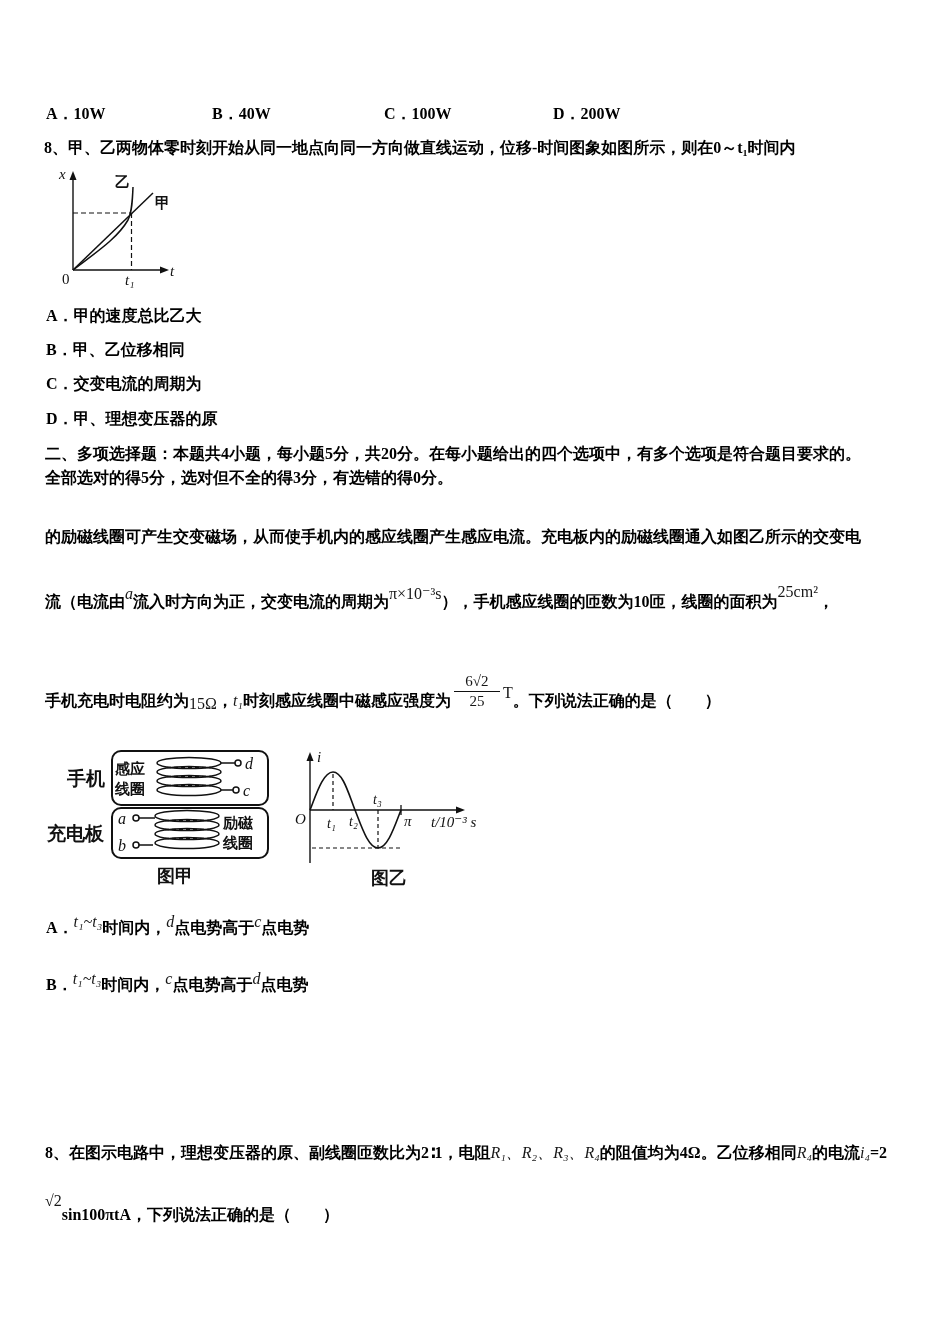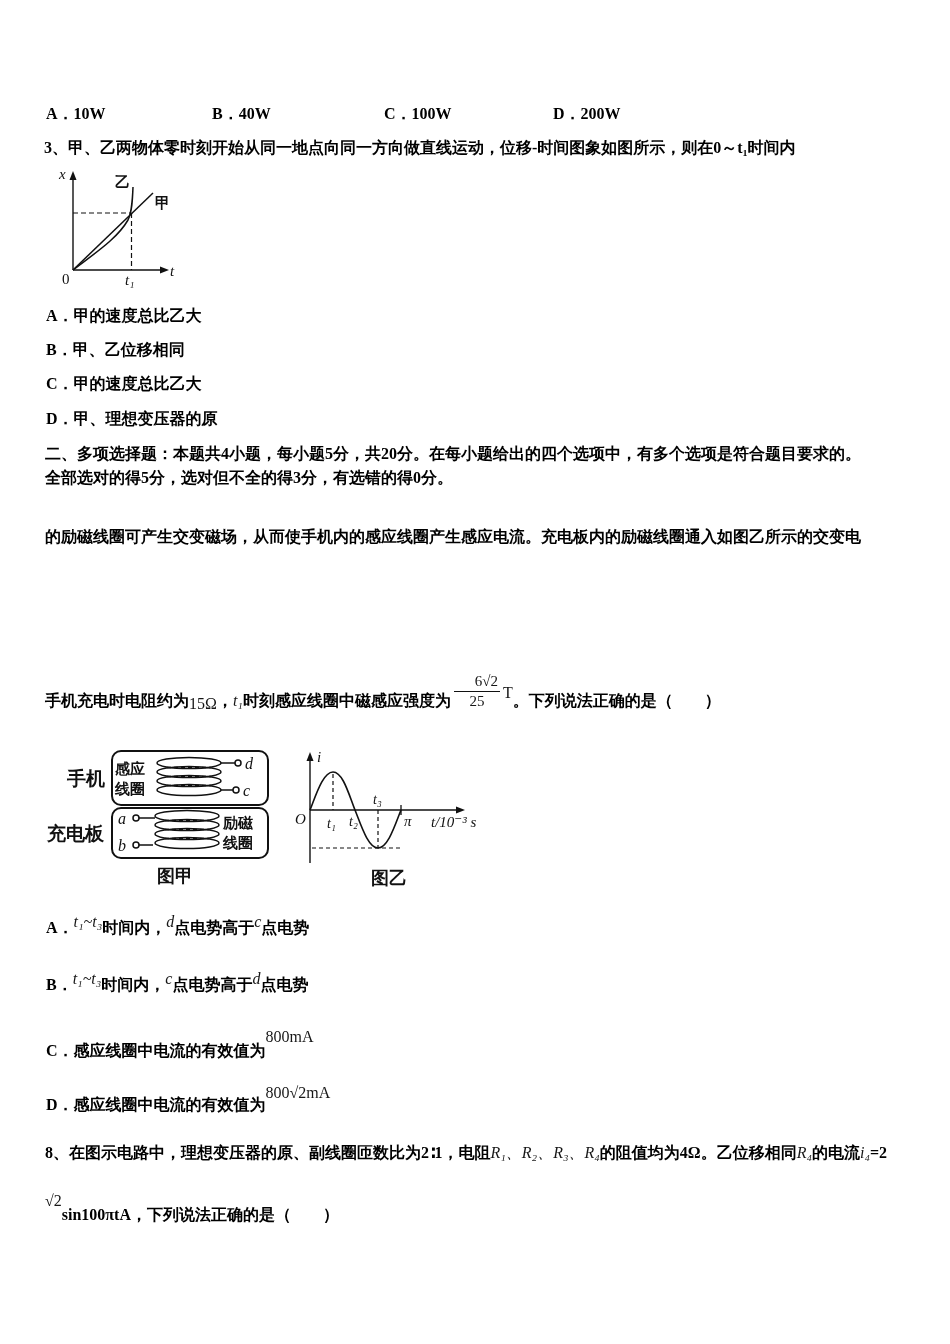--- a/index.html
+++ b/index.html
@@ -10,36 +10,36 @@
   .it{font-style:italic;}
   .r6{position:relative;top:-6px;}
   .r8{position:relative;top:-8px;}
   .r10{position:relative;top:-10px;}
   .r12{position:relative;top:-12px;}
   .r14{position:relative;top:-14px;}
   .low{position:relative;top:3px;}
   .fracbox{display:inline-block;width:46px;height:2px;position:relative;vertical-align:baseline;margin:0 3px;}
   .frac{position:absolute;left:0;top:-31px;width:46px;text-align:center;font-weight:normal;
         color:#161616;font-size:15px;line-height:1.15;}
-  .frac .num{display:block;border-bottom:1.4px solid #111;padding:0 2px 1px 2px;text-align:right;}
+  .frac .num{display:block;border-bottom:1.4px solid #111;padding:0 2px 1px 2px;}
   .frac .den{display:block;padding-top:1px;}
   svg text{font-family:"Liberation Serif","DejaVu Serif",serif;fill:#111;}
   svg .cn{font-weight:bold;}
 </style>
 </head>
 <body>
 
 <div class="page">
 
   <div class="t" style="left:46px;top:104px">A．10W</div>
   <div class="t" style="left:212px;top:104px">B．40W</div>
   <div class="t" style="left:384px;top:104px">C．100W</div>
   <div class="t" style="left:553px;top:104px">D．200W</div>
 
-  <div class="t" style="left:44px;top:138px">3、甲、乙两物体零时刻开始从同一地点向同一方向做直线运动，位移-时间图象如图所示，则在0～t₁时间内</div>
+  <div class="t" style="left:44px;top:138px">8、甲、乙两物体零时刻开始从同一地点向同一方向做直线运动，位移-时间图象如图所示，则在0～t₁时间内</div>
 
   <svg style="position:absolute;left:55px;top:165px" width="135" height="128" viewBox="0 0 135 128">
 
     <line x1="18" y1="105" x2="18" y2="12" stroke="#111" stroke-width="1.4"></line>
     <polygon points="18,6 14.5,15 21.5,15" fill="#111"></polygon>
     <line x1="18" y1="105" x2="108" y2="105" stroke="#111" stroke-width="1.4"></line>
     <polygon points="114,105 105,101.5 105,108.5" fill="#111"></polygon>
 
     <line x1="18" y1="105" x2="98" y2="28" stroke="#111" stroke-width="1.5"></line>
 
@@ -51,28 +51,31 @@
     <text x="4" y="14" font-size="15" font-style="italic">x</text>
     <text x="115" y="111" font-size="15" font-style="italic">t</text>
     <text x="7" y="119" font-size="15">0</text>
     <text x="60" y="22" font-size="15" class="cn">乙</text>
     <text x="100" y="43" font-size="15" class="cn">甲</text>
     <text x="70" y="120" font-size="15" font-style="italic">t₁</text>
   </svg>
 
   <div class="t" style="left:46px;top:306px">A．甲的速度总比乙大</div>
   <div class="t" style="left:46px;top:340px">B．甲、乙位移相同</div>
-  <div class="t" style="left:46px;top:374px">C．甲的速度总比乙大</div>
+  <div class="t" style="left:46px;top:374px">C．交变电流的周期为</div>
   <div class="t" style="left:46px;top:409px">D．甲、理想变压器的原</div>
 
   <div class="t" style="left:45px;top:444px">二、多项选择题：本题共4小题，每小题5分，共20分。在每小题给出的四个选项中，有多个选项是符合题目要求的。</div>
   <div class="t" style="left:45px;top:468px">全部选对的得5分，选对但不全的得3分，有选错的得0分。</div>
 
   <div class="t" style="left:45px;top:527px">的励磁线圈可产生交变磁场，从而使手机内的感应线圈产生感应电流。充电板内的励磁线圈通入如图乙所示的交变电</div>
 
+  <div class="t" style="left:45px;top:592px">
+    <span>流（电流由</span><span class="fm it r8">a</span><span>流入时方向为正，交变电流的周期为</span><span class="fm r8">π×10⁻³s</span><span>），手机感应线圈的匝数为10匝，线圈的面积为</span><span class="fm r10">25cm²</span><span>，</span>
+  </div>
 
   <div class="t" style="left:45px;top:691px">
     <span>手机充电时电阻约为</span><span class="fm low">15Ω</span><span>，</span><span class="fm it">t₁</span><span>时刻感应线圈中磁感应强度为</span><span class="fracbox"><span class="frac">
           <span class="num">6√2</span>
           <span class="den">25</span>
         </span></span><span class="fm r8">T</span><span>。下列说法正确的是（　　）</span>
   </div>
 
   <svg style="position:absolute;left:45px;top:750px" width="232" height="140" viewBox="0 0 232 140">
     <text x="22" y="35" font-size="19" class="cn">手机</text>
@@ -140,26 +143,20 @@
     <text x="138" y="79" font-size="15" font-style="italic">t/10⁻³ s</text>
     <text x="78" y="136" font-size="18" class="cn">图乙</text>
   </svg>
 
   <div class="t" style="left:46px;top:918px">
     <span>A．</span><span class="fm it r6">t₁~t₃</span><span>时间内，</span><span class="fm it r6">d</span><span>点电势高于</span><span class="fm it r6">c</span><span>点电势</span>
   </div>
   <div class="t" style="left:46px;top:975px">
     <span>B．</span><span class="fm it r6">t₁~t₃</span><span>时间内，</span><span class="fm it r6">c</span><span>点电势高于</span><span class="fm it r6">d</span><span>点电势</span>
   </div>
-  <div class="t" style="left:46px;top:1041px">
-    <span>C．</span><span>感应线圈中电流的有效值为</span><span class="fm r14">800mA</span>
-  </div>
-  <div class="t" style="left:46px;top:1095px">
-    <span>D．</span><span>感应线圈中电流的有效值为</span><span class="fm r12">800√2mA</span>
-  </div>
 
   <div class="t" style="left:45px;top:1143px">
     <span>8、在图示电路中，理想变压器的原、副线圈匝数比为2∶1，电阻</span><span class="fm it">R₁、R₂、R₃、R₄</span><span>的阻值均为4Ω。乙位移相同</span><span class="fm it">R₄</span><span>的电流</span><span class="fm it">i₄</span><span>=2</span>
   </div>
   <div class="t" style="left:45px;top:1205px">
     <span class="fm r14">√2</span><span>sin100πtA，下列说法正确的是（　　）</span>
   </div>
 
 </div>
 

